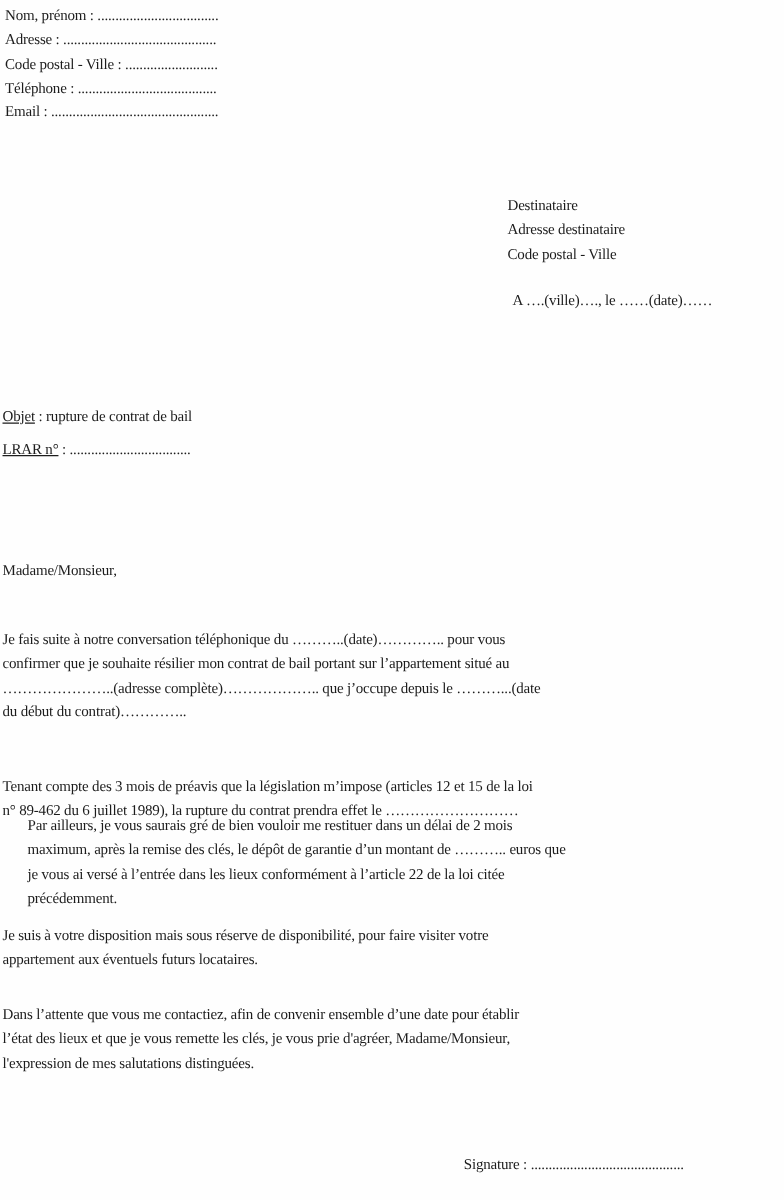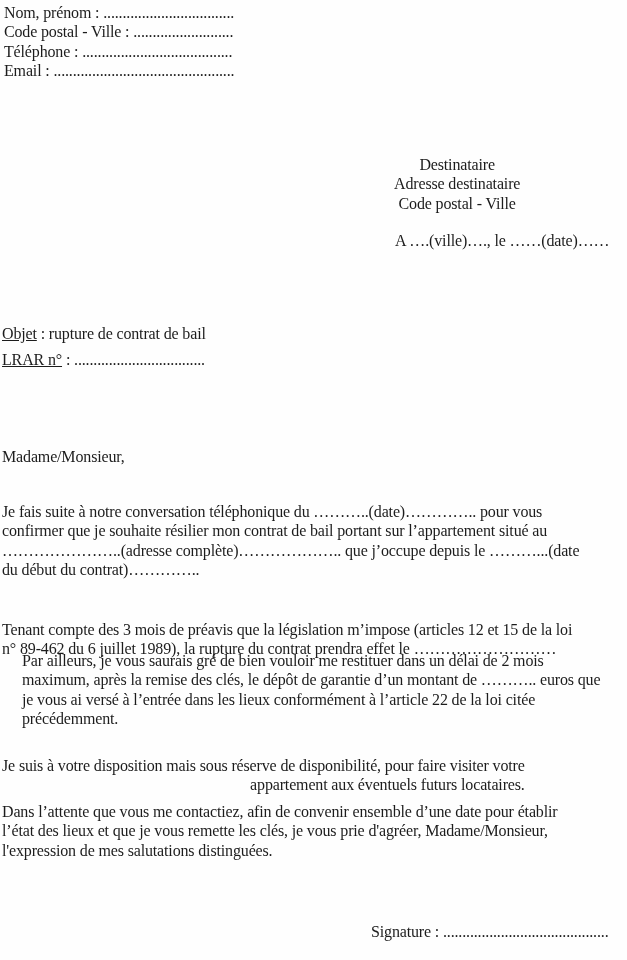--- a/index.html
+++ b/index.html
@@ -6,45 +6,46 @@
   body {
     width: 627px; height: 960px;
     background: #fefefe;
     overflow: hidden;
     position: relative;
     font-family: "Liberation Serif", serif;
     color: #1c1c1c;
   }
   .abs { position: absolute; }
   .doc-text {
-    font-size: 16px;
+    font-size: 12px;
     line-height: 19.3px;
     letter-spacing: -0.15px;
   }
   .line { white-space: nowrap; }
   .u { text-decoration: underline; }
 
   #sender-block   { top: 3px;   left: 4px; }
-  #recipient-block{ top: 155px; left: 394px; text-align: center; }
-  #place-date     { top: 231px; left: 395px; }
+  #recipient-block{ top: 155px; left: 406px; }
+  #place-date     { top: 231px; left: 410px; }
   #subject-line   { top: 324px; left: 2px; }
   #lrar-line      { top: 350px; left: 2px; }
   #salutation     { top: 447px; left: 2px; }
   #paragraph-1    { top: 502px; left: 2px; }
   #paragraph-2    { top: 620px; left: 2px; }
   #paragraph-3    { top: 651px; left: 2px; margin-left: 20px; }
-  #paragraph-4    { top: 756px; left: 2px; text-align: right; }
+  #paragraph-4    { top: 739px; left: 2px; }
   #paragraph-5    { top: 802px; left: 2px; }
   #signature-line { top: 922px; left: 371px; }
 </style>
 </head>
 <body>
 
 <div id="sender-block" class="abs doc-text">
   <div class="line">Nom, prénom : ..................................</div>
+  <div class="line">Adresse : ...........................................</div>
   <div class="line">Code postal - Ville : ..........................</div>
   <div class="line">Téléphone : .......................................</div>
   <div class="line">Email : ...............................................</div>
 </div>
 
 <div id="recipient-block" class="abs doc-text">
   <div class="line">Destinataire</div>
   <div class="line">Adresse destinataire</div>
   <div class="line">Code postal - Ville</div>
 </div>

